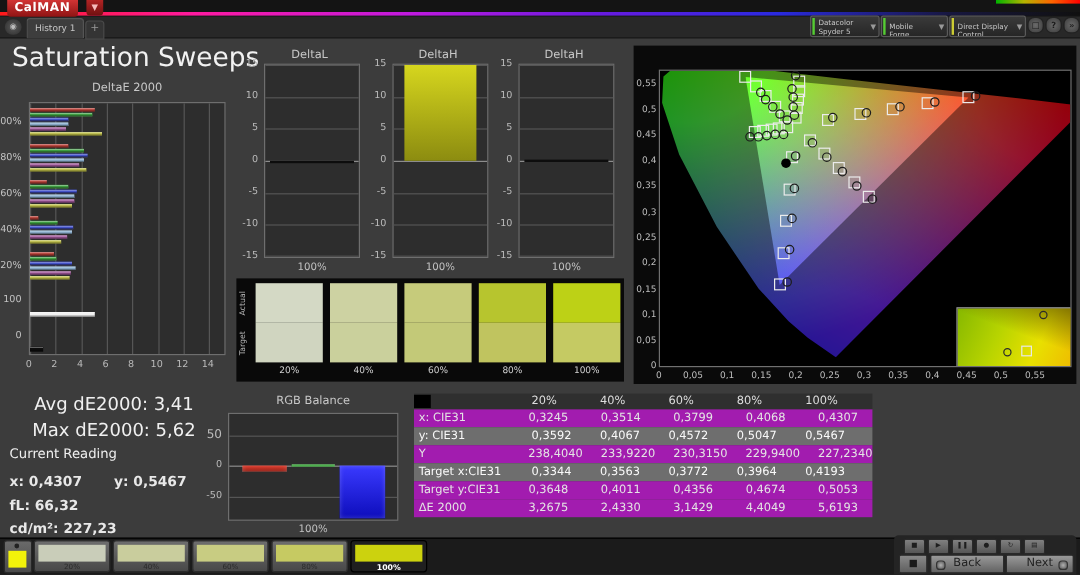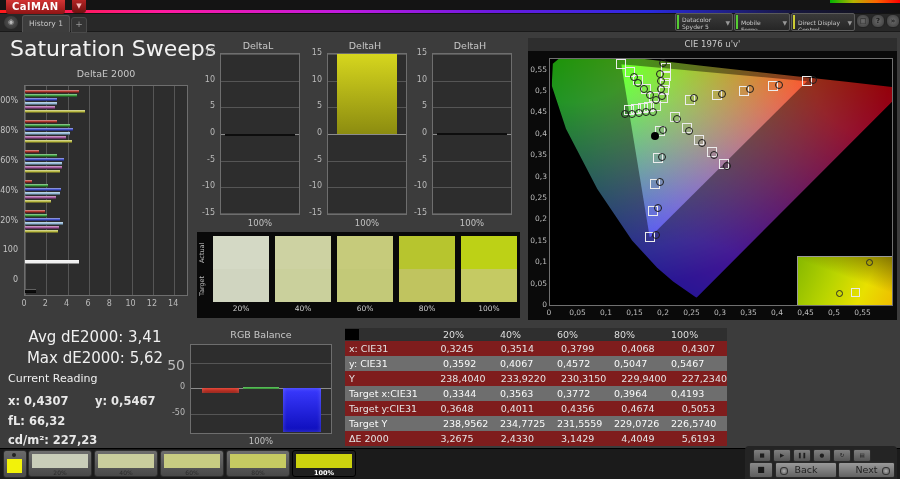--- a/index.html
+++ b/index.html
@@ -81,21 +81,21 @@
   #rgb-title{position:absolute;left:22px;top:1px;width:142px;}
   #rgb-plot{left:22px;top:16px;width:142px;height:90px;}
   #rgb-ticks{position:absolute;left:0;top:0;width:20px;height:110px;}
   #rgb-xlabel{position:absolute;left:22px;top:108px;width:142px;}
   
   #cal-table{left:345px;top:328px;width:382px;}
   .trow{display:flex;height:15px;line-height:15px;font-size:9.5px;}
   .thead{height:13px;line-height:13px;color:#dedede;background:#2f2f2f;}
   .tc-label{width:95px;padding-left:4px;box-sizing:border-box;white-space:nowrap;}
   .tc-val{width:57px;padding-left:3px;box-sizing:border-box;white-space:nowrap;}
-  .row-dark{background:#7f1d1d;color:#e4e4e4;gap:12px;}
+  .row-dark{background:#a21caf;color:#e4e4e4;gap:12px;}
   .row-light{background:#6e6e6e;color:#fafafa;}
   
   #bottombar{left:0;top:448px;width:900px;height:31px;background:#1b1b1b;border-top:1px solid #000;}
   #pattern-btn{left:3px;top:450px;width:22px;height:26px;background:linear-gradient(#6a6a6a,#4a4a4a);
       border:1px solid #2a2a2a;border-radius:3px;}
   #pattern-dot{position:absolute;left:8px;top:2px;width:4px;height:4px;border-radius:2px;background:#222;}
   #pattern-sw{position:absolute;left:3px;top:8px;width:15px;height:14px;}
   .lvl-btn{position:absolute;top:450px;width:64px;height:27px;border:1px solid #2e2e2e;border-radius:3px;
       background:linear-gradient(#6e6e6e,#484848);box-sizing:border-box;}
   .lvl-btn.active{background:#1f1f1f;border-color:#000;}
@@ -313,21 +313,20 @@
       <div class="sw-lab">80%</div>
     </div>
     <div class="sw-col" style="left: 264px;">
       <div class="sw-half" style="background: rgb(189, 209, 22);"></div>
       <div class="sw-half" style="background: rgb(197, 202, 99);"></div>
       <div class="sw-lab">100%</div>
     </div>
   </div>
 
 <div class="abs" id="cie-wrap">
-  <div id="cie-titlebar">CIE 1976 u'v'</div>
   <div class="plot" id="cie-plot">
     <svg id="cie-svg" viewBox="0 0 600 575" preserveAspectRatio="none">
       <defs>
         <clipPath id="horseshoe-clip">
             <path id="horseshoe-path" d="M257,558 L216,520 L188,488 L144,424 L83,304 L28,163 L3,62 L5,11 L23,-9 L79,-11 L153,-2 L262,15 L403,36 L520,53 L623,69 Z"></path>
           </clipPath>
         <clipPath id="tri-clip">
             <path id="tri-path-clip" d="M451,52 L125,12 L175,417 Z"></path>
           </clipPath>
         <radialGradient id="gradR" gradientUnits="userSpaceOnUse" cx="600" cy="50" r="700">
@@ -455,21 +454,21 @@
       <div class="cie-xtick" style="left: 237px; top: 270px;">0,4</div>
       <div class="cie-xtick" style="left: 265.5px; top: 270px;">0,45</div>
       <div class="cie-xtick" style="left: 294px; top: 270px;">0,5</div>
       <div class="cie-xtick" style="left: 322.5px; top: 270px;">0,55</div>
     </div>
 </div>
 
 <div class="abs" id="rgb-wrap">
   <div class="chart-title" id="rgb-title">RGB Balance</div>
   <div id="rgb-ticks">
-      <div style="position: absolute; right: 3px; top: 28.8035px; font-size: 14px; color: rgb(187, 187, 187);">50</div>
+      <div style="position: absolute; right: 3px; top: 28.8035px; font-size: 10px; color: rgb(187, 187, 187);">50</div>
       <div style="position: absolute; right: 3px; top: 54.237px; font-size: 8px; color: rgb(187, 187, 187);">0</div>
       <div style="position: absolute; right: 3px; top: 79.6705px; font-size: 8px; color: rgb(187, 187, 187);">-50</div>
     </div>
   <div class="plot" id="rgb-plot">
       <div style="position: absolute; left: 0px; right: 0px; top: 17.8035px; height: 1px; background: rgb(85, 85, 85);"></div>
       <div style="position: absolute; left: 0px; right: 0px; top: 43.237px; height: 1px; background: rgb(140, 140, 140);"></div>
       <div style="position: absolute; left: 0px; right: 0px; top: 68.6705px; height: 1px; background: rgb(85, 85, 85);"></div>
       <div style="position: absolute; left: 11.2px; width: 36.4px; top: 43.237px; height: 4.57803px; background: linear-gradient(rgb(224, 52, 36), rgb(140, 18, 8)); box-shadow: rgba(255, 255, 255, 0.25) 0px 0px 4px inset;"></div>
       <div style="position: absolute; left: 51.8px; width: 36.4px; top: 41.711px; height: 2px; background: linear-gradient(rgb(63, 191, 63), rgb(17, 119, 17)); box-shadow: rgba(255, 255, 255, 0.25) 0px 0px 4px inset;"></div>
       <div style="position: absolute; left: 92.4px; width: 37.8px; top: 43.237px; height: 43.7457px; background: linear-gradient(rgb(58, 58, 255), rgb(13, 13, 187)); box-shadow: rgba(255, 255, 255, 0.25) 0px 0px 4px inset;"></div>
@@ -521,28 +520,20 @@
       <div class="tc-val">0,4193</div>
     </div>
     <div class="trow row-dark">
       <div class="tc-label">Target y:CIE31</div>
       <div class="tc-val">0,3648</div>
       <div class="tc-val">0,4011</div>
       <div class="tc-val">0,4356</div>
       <div class="tc-val">0,4674</div>
       <div class="tc-val">0,5053</div>
     </div>
-    <div class="trow row-light">
-      <div class="tc-label">Target Y</div>
-      <div class="tc-val">238,9562</div>
-      <div class="tc-val">234,7725</div>
-      <div class="tc-val">231,5559</div>
-      <div class="tc-val">229,0726</div>
-      <div class="tc-val">226,5740</div>
-    </div>
     <div class="trow row-dark">
       <div class="tc-label">ΔE 2000</div>
       <div class="tc-val">3,2675</div>
       <div class="tc-val">2,4330</div>
       <div class="tc-val">3,1429</div>
       <div class="tc-val">4,4049</div>
       <div class="tc-val">5,6193</div>
     </div>
   </div>
 

